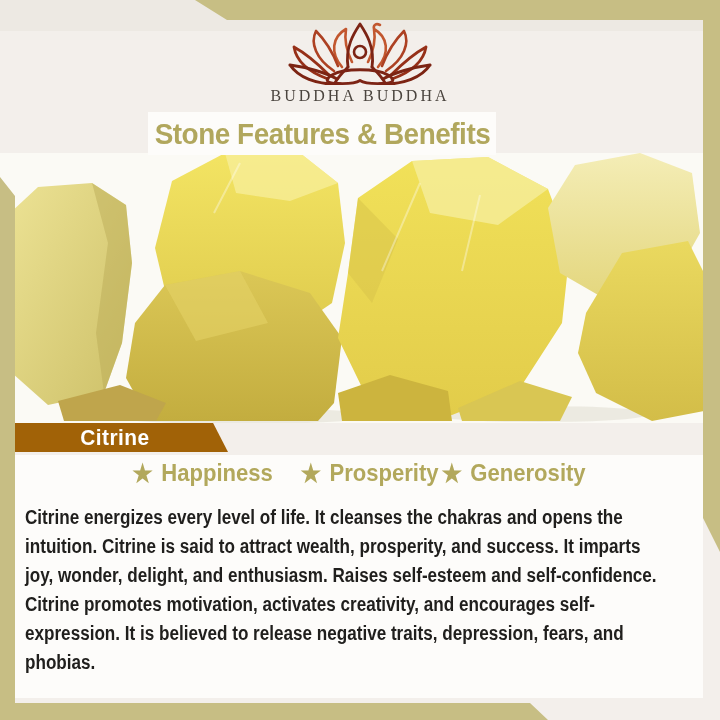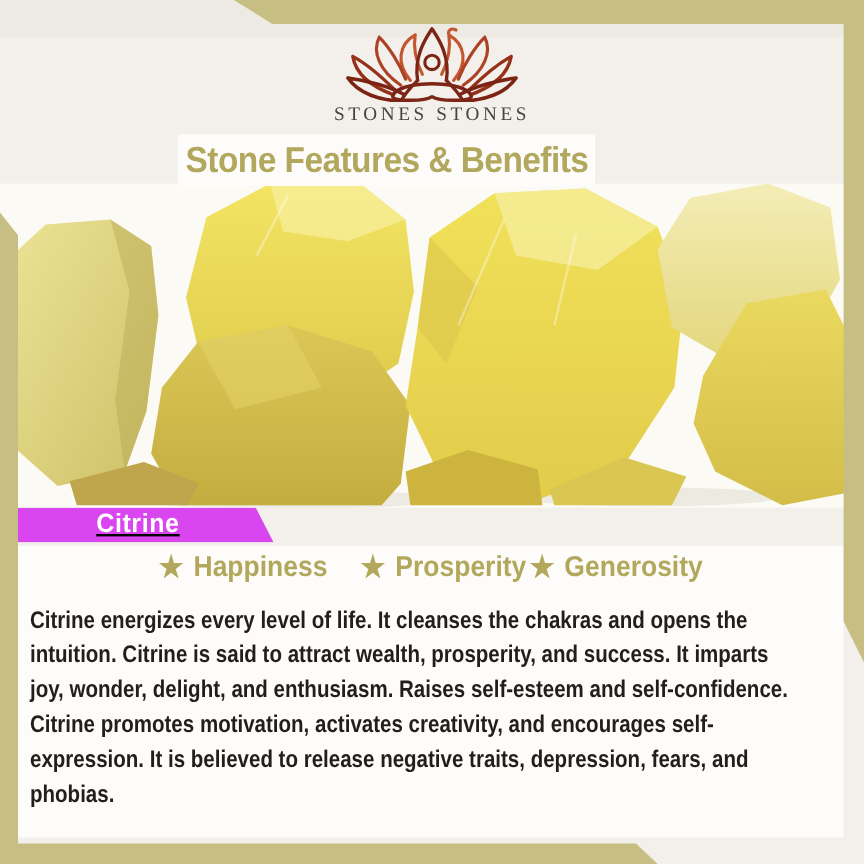--- a/index.html
+++ b/index.html
@@ -28,23 +28,23 @@
     background:#fdfcfa;z-index:3;
     display:flex;align-items:center;justify-content:center;
   }
   .title-band .title{
     font-size:30px;font-weight:700;color:#b1a75d;letter-spacing:-0.5px;
     transform:scaleX(.93);white-space:nowrap;
   }
   
   .stone-banner{
     position:absolute;left:15px;top:423px;width:213px;height:29px;
-    background:#d946ef;z-index:3;
+    background:#a16207;z-index:3;
     clip-path:polygon(0 0,93% 0,100% 100%,0 100%);
-    display:flex;justify-content:center;text-decoration:underline;
+    display:flex;align-items:center;justify-content:center;
   }
   .stone-banner .stone-name{
     font-size:22px;font-weight:700;color:#ffffff;letter-spacing:.5px;
     transform:scaleX(.95);padding-right:14px;
   }
   
   .text-panel{
     position:absolute;left:15px;top:455px;width:688px;height:243px;
     background:#fdfcfa;z-index:1;overflow:hidden;
   }
@@ -150,21 +150,21 @@
         <path d="M32,2 C54,-6 64,-18 66,-30 M66,-30 C55,-24 41,-12 31,-2" stroke="#963018" stroke-width="2.8"></path>
         <path d="M20,7 C44,8 62,0 70,-12 M70,-12 C54,-10 33,-4 23,2" stroke="#7c2413" stroke-width="3"></path>
 
         <path d="M-12,-10 C-15,-30 -6,-44 0,-53 C6,-44 15,-30 12,-10" stroke="#7c2415" stroke-width="2.8"></path>
         <circle cx="0" cy="-25" r="6" stroke="#7c2415" stroke-width="2.6"></circle>
         <path d="M-12,-10 C-20,-2 -25,4 -27,10 M12,-10 C20,-2 25,4 27,10" stroke="#7c2415" stroke-width="2.8"></path>
         <path d="M-27,10 C-34,0 -26,4 0,4 C26,4 34,0 27,10 C34,2 36,4 28,-2 M-28,10 C-34,2 -36,4 -28,-2" stroke="none"></path>
         <path d="M-28,-1 C-36,4 -34,7 -22,7.5 C-8,8 -3,6.5 0,4.5 C3,6.5 8,8 22,7.5 C34,7 36,4 28,-1 C16,-8 -16,-8 -28,-1 Z" stroke="#7c2415" stroke-width="2.8" transform="translate(0,-1) scale(1,1)"></path>
       </g>
     </svg>
-    <span class="brand-name">STONES STONES</span>
+    <span class="brand-name">BUDDHA BUDDHA</span>
   </div>
 
   <div class="title-band">
     <span class="title">Stone Features &amp; Benefits</span>
   </div>
 
   <div class="stone-banner">
     <span class="stone-name">Citrine</span>
   </div>
 

